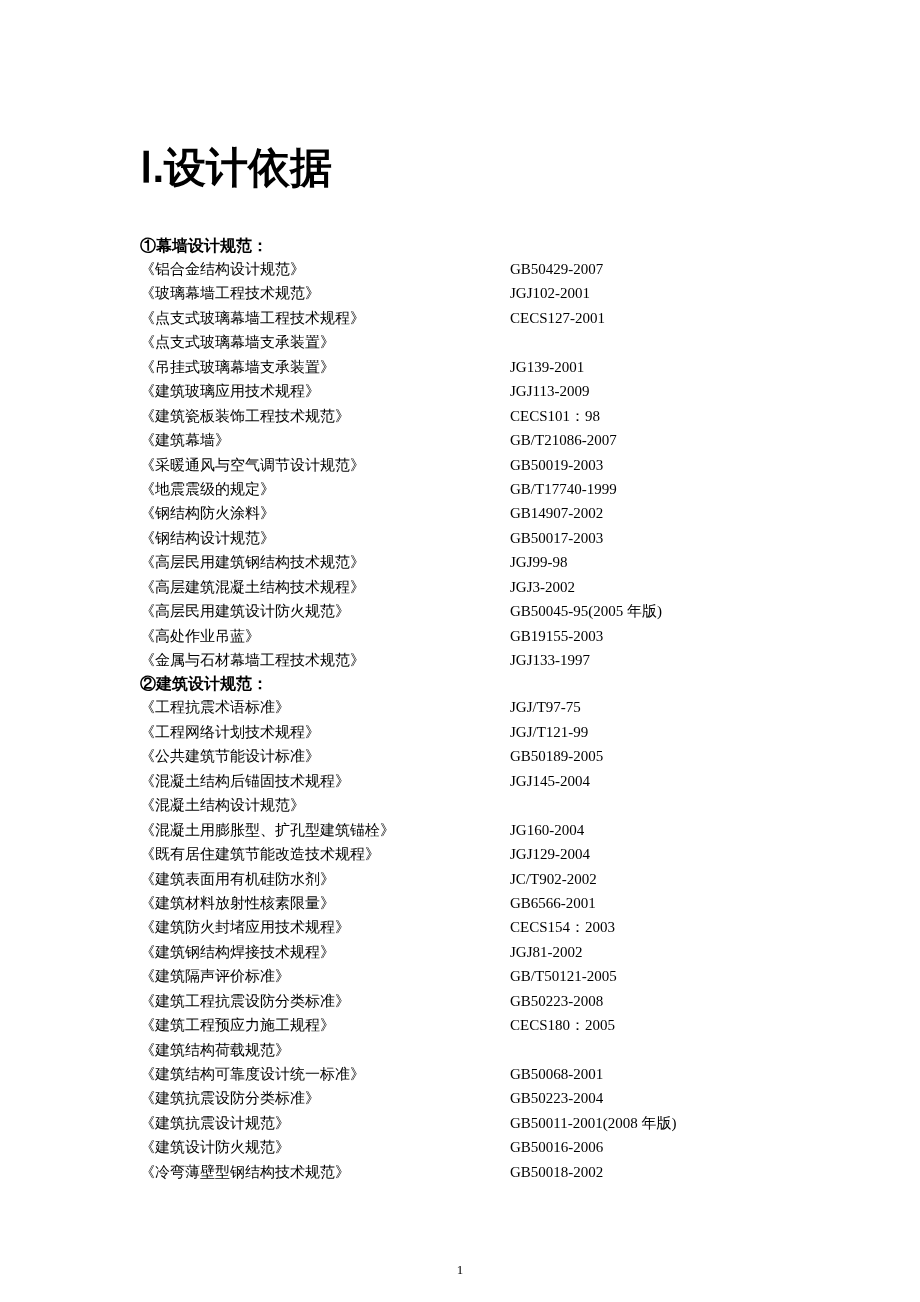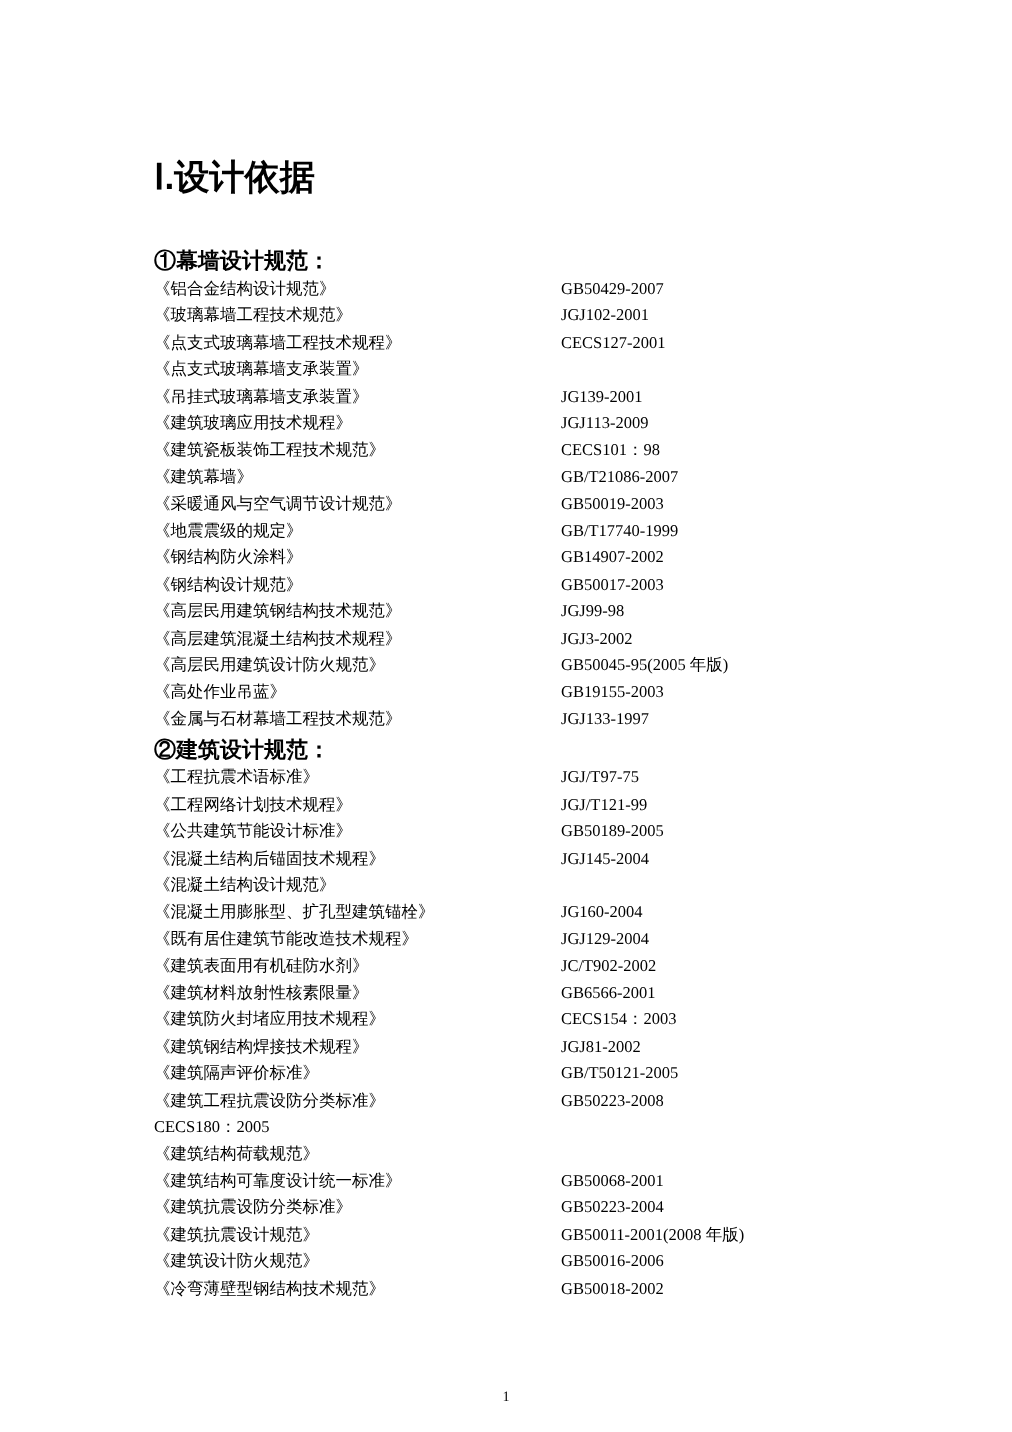--- a/index.html
+++ b/index.html
@@ -5,27 +5,27 @@
     * { margin: 0; padding: 0; box-sizing: border-box; }
     body {
       background: #ffffff;
       font-family: "SimSun", "宋体", serif;
       width: 920px;
       padding: 140px 130px 40px 140px;
       color: #000;
     }
     .title {
       font-family: "SimHei", "黑体", sans-serif;
-      font-size: 32px;
+      font-size: 42px;
       font-weight: bold;
       margin-bottom: 40px;
     }
     .section-header {
       font-family: "SimHei", "黑体", sans-serif;
-      font-size: 20px;
+      font-size: 16px;
       font-weight: bold;
       margin-top: 2px;
     }
     .row {
       display: flex;
       align-items: flex-end;
       font-size: 15px;
       line-height: 1.63;
     }
     .name { width: 370px; flex: 0 0 auto; }
@@ -157,20 +157,21 @@
     </div>
     <div class="row">
       <span class="name">《建筑隔声评价标准》</span>
       <span class="code">GB/T50121-2005</span>
     </div>
     <div class="row">
       <span class="name">《建筑工程抗震设防分类标准》</span>
       <span class="code">GB50223-2008</span>
     </div>
     <div class="row">
+      <span class="name">《建筑工程预应力施工规程》</span>
       <span class="code">CECS180：2005</span>
     </div>
     <div class="row">
       <span class="name">《建筑结构荷载规范》</span>
     </div>
     <div class="row">
       <span class="name">《建筑结构可靠度设计统一标准》</span>
       <span class="code">GB50068-2001</span>
     </div>
     <div class="row">

